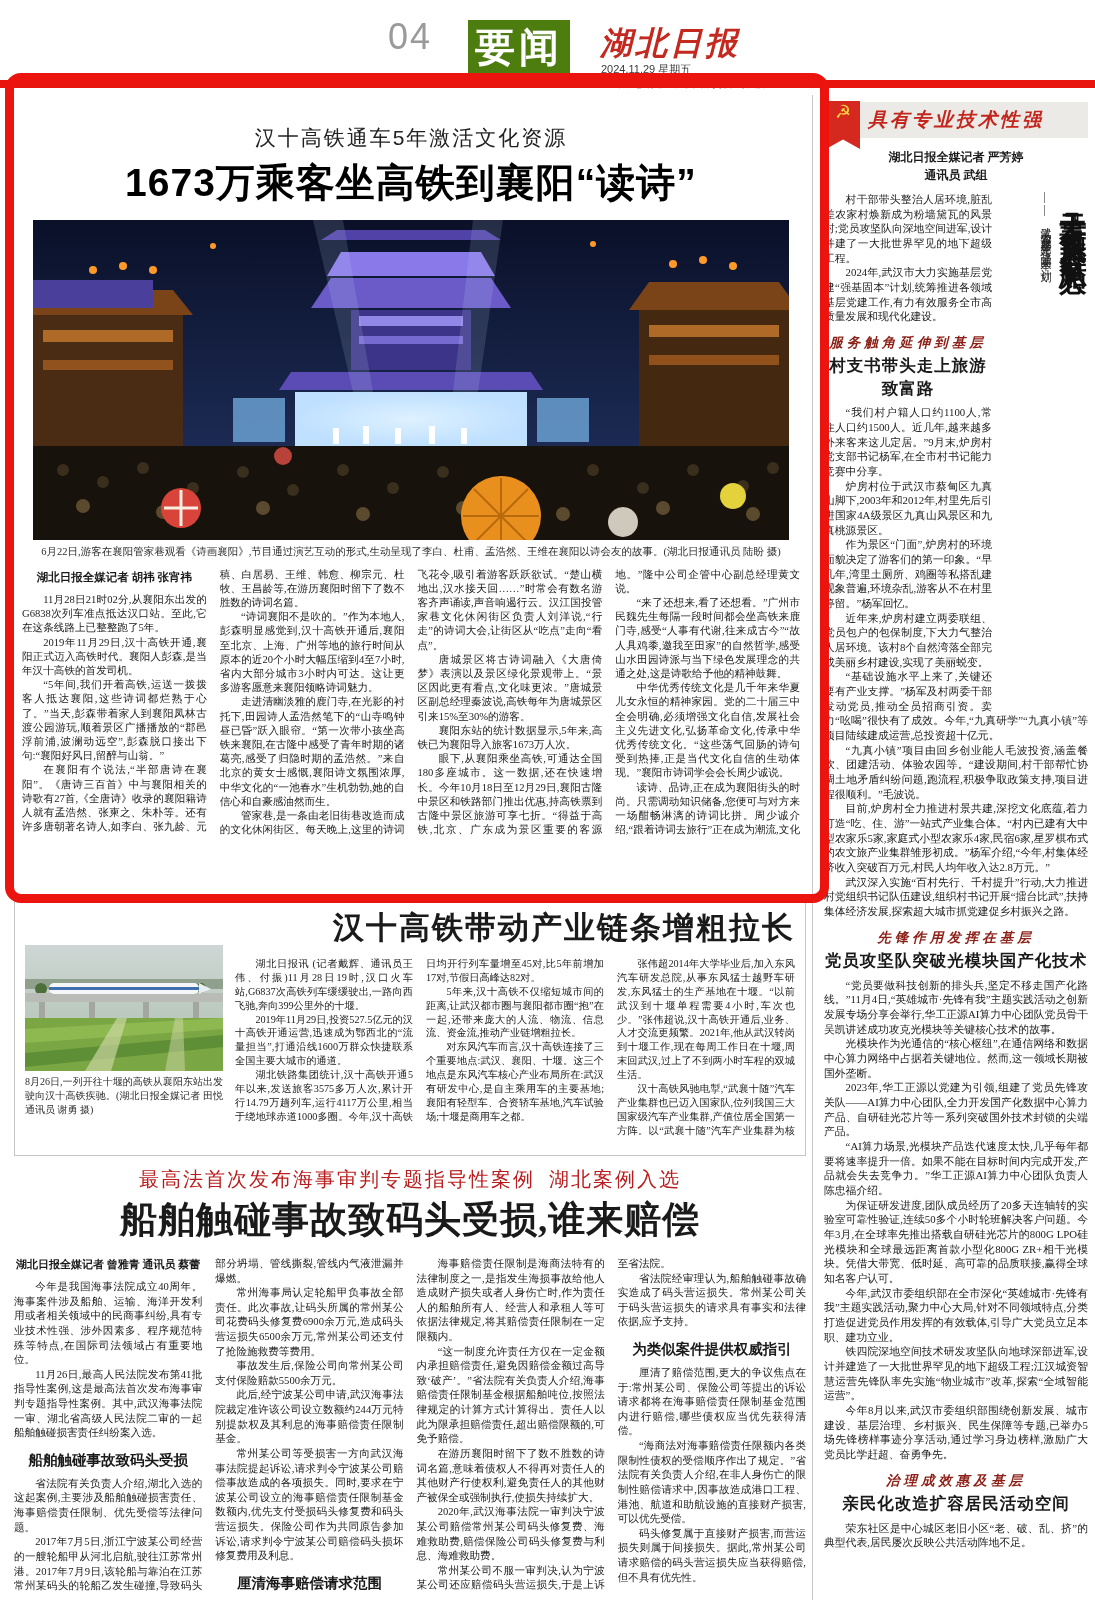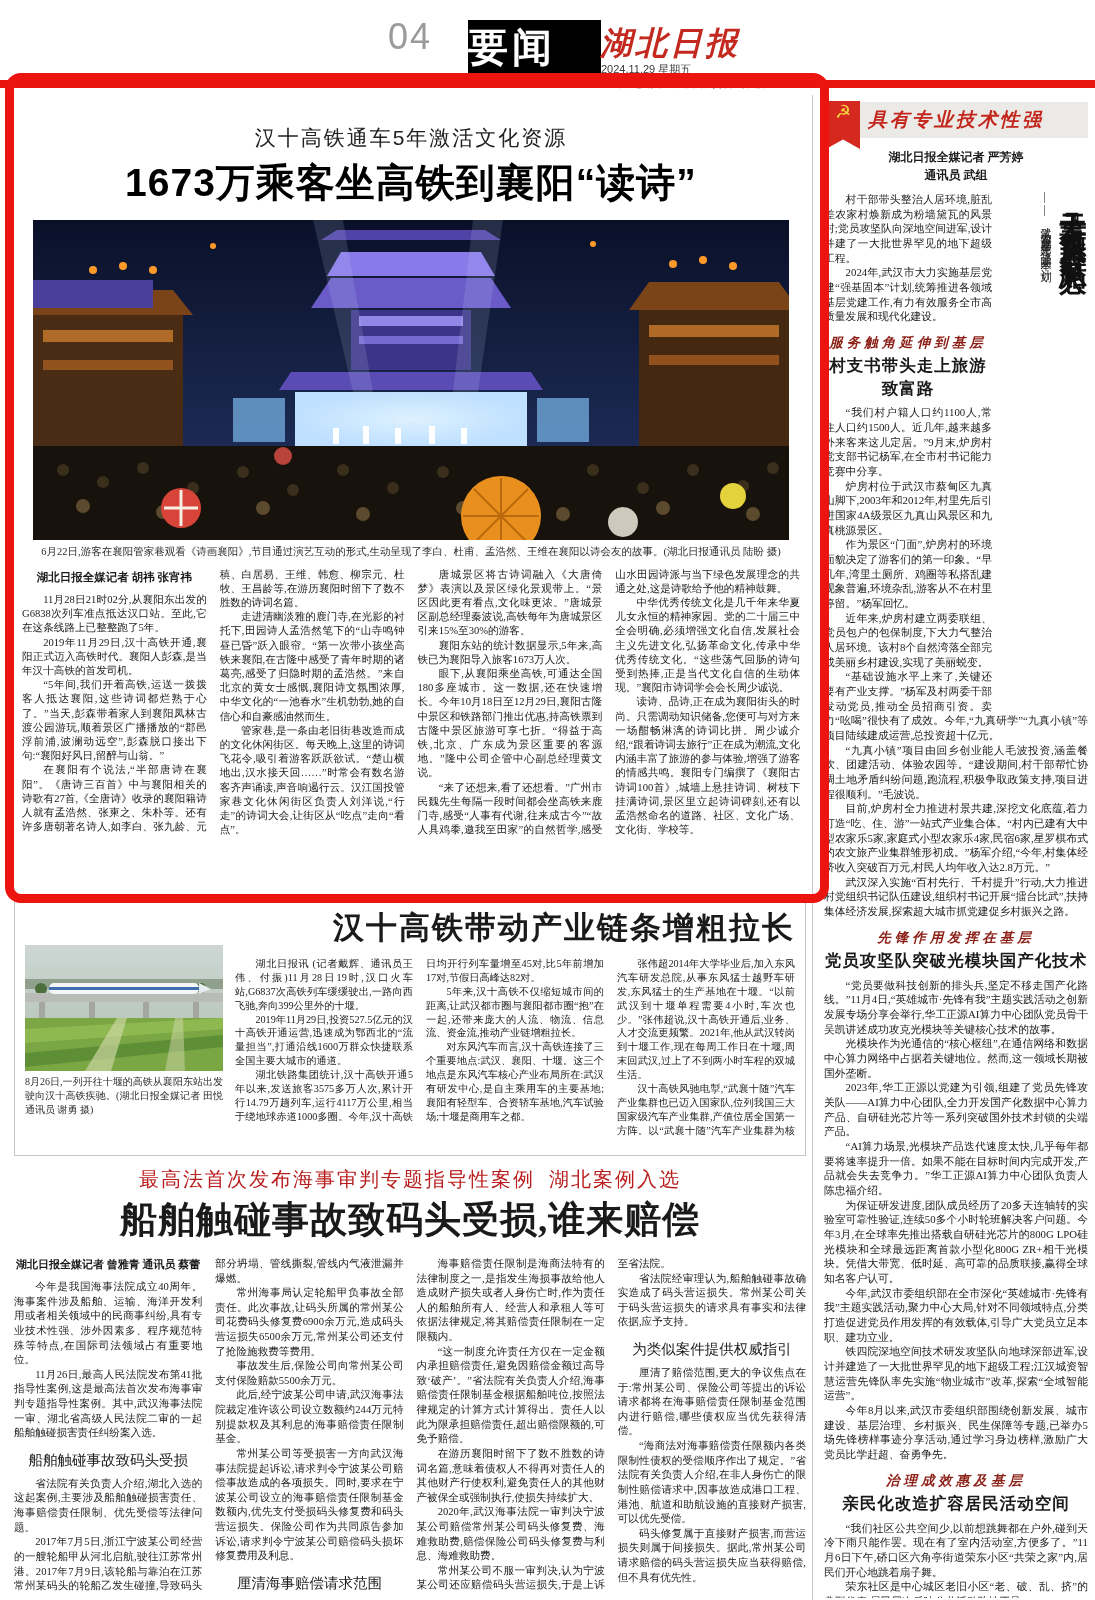--- a/index.html
+++ b/index.html
@@ -3,22 +3,22 @@
 <meta charset="utf-8">
 <style>
   html,body{margin:0;padding:0;background:#ffffff;}
   body{width:1095px;height:1600px;position:relative;overflow:hidden;
        font-family:"Liberation Serif","DejaVu Serif",serif;color:#1a1a1a;}
   .abs{position:absolute;}
 
   
   #page-num{top:16px;left:388px;font-family:Liberation Sans, sans-serif;
     font-size:36px;color:#9a9a9a;font-weight:400;letter-spacing:2px;}
-  #section-box{top:20px;left:468px;width:133px;height:56px;background:#000000;
-    color:#fff;font-size:40px;font-weight:bold;text-align:left;line-height:56px;letter-spacing:4px;}
+  #section-box{top:20px;left:468px;width:102px;height:56px;background:#4d7c0f;
+    color:#fff;font-size:40px;font-weight:bold;text-align:center;line-height:56px;letter-spacing:4px;}
   #masthead{top:22px;left:600px;color:#c42920;font-size:32px;font-weight:bold;
     font-style:italic;letter-spacing:3px;}
   #issue-date{top:62px;left:601px;font-family:"Liberation Sans",sans-serif;font-size:11px;color:#3a3a3a;}
   #staff-line{top:77px;left:601px;font-family:"Liberation Sans",sans-serif;font-size:10px;color:#4a4a4a;}
   #red-rule{top:80px;left:0;width:1095px;height:8px;background:#e8150f;}
 
   
   #highlight-box{top:73px;left:5px;width:806px;height:812px;border:9px solid #ec140e;
     border-radius:16px;z-index:40;pointer-events:none;}
 
@@ -68,21 +68,21 @@
     text-align:justify;height:188px;overflow:hidden;}
 
   
   #maritime{top:1166px;left:14px;width:792px;height:434px;overflow:hidden;}
   .mar-kicker{text-align:center;font-size:20px;color:#b91c1c;letter-spacing:2px;
     font-family:Liberation Mono, monospace;}
   .mar-headline{text-align:center;font-size:37px;font-weight:bold;letter-spacing:1px;margin-top:2px;}
   .mar-body{margin-top:12px;column-count:4;column-gap:13px;font-size:10.6px;line-height:1.38;
     text-align:justify;height:352px;overflow:hidden;}
   .mar-byline{text-align:center;font-weight:bold;font-size:11px;margin-bottom:8px;}
-  .mar-sub{text-align:center;font-weight:normal;font-size:14.5px;margin:9px 0 7px 0;
+  .mar-sub{text-align:center;font-weight:bold;font-size:14.5px;margin:9px 0 7px 0;
     font-family:"Liberation Sans",sans-serif;}
 </style>
 </head>
 <body>
 
 <div class="abs" id="page-num">04</div>
 <div class="abs" id="section-box">要闻</div>
 <div class="abs" id="masthead">湖北日报</div>
 <div class="abs" id="issue-date">2024.11.29 星期五</div>
 <div class="abs" id="staff-line">主编:魏志刚 版式:习东新 责校:刘晓霞</div>
@@ -199,20 +199,21 @@
 
   <div class="feat-caption">6月22日,游客在襄阳管家巷观看《诗画襄阳》,节目通过演艺互动的形式,生动呈现了李白、杜甫、孟浩然、王维在襄阳以诗会友的故事。(湖北日报通讯员 陆盼 摄)</div>
 
   <div class="feat-body">
     <div class="byline-c">湖北日报全媒记者 胡祎 张宵祎</div>
     <div>
         <p class="para">11月28日21时02分,从襄阳东出发的G6838次列车准点抵达汉口站。至此,它在这条线路上已整整跑了5年。</p>
         <p class="para">2019年11月29日,汉十高铁开通,襄阳正式迈入高铁时代。襄阳人彭森,是当年汉十高铁的首发司机。</p>
         <p class="para">“5年间,我们开着高铁,运送一拨拨客人抵达襄阳,这些诗词都烂熟于心了。”当天,彭森带着家人到襄阳凤林古渡公园游玩,顺着景区广播播放的“郡邑浮前浦,波澜动远空”,彭森脱口接出下句:“襄阳好风日,留醉与山翁。”</p>
         <p class="para">在襄阳有个说法,“半部唐诗在襄阳”。《唐诗三百首》中与襄阳相关的诗歌有27首,《全唐诗》收录的襄阳籍诗人就有孟浩然、张柬之、朱朴等。还有许多唐朝著名诗人,如李白、张九龄、元稹、白居易、王维、韩愈、柳宗元、杜牧、王昌龄等,在游历襄阳时留下了数不胜数的诗词名篇。</p>
+        <p class="para">“诗词襄阳不是吹的。”作为本地人,彭森明显感觉到,汉十高铁开通后,襄阳至北京、上海、广州等地的旅行时间从原本的近20个小时大幅压缩到4至7小时,省内大部分城市3小时内可达。这让更多游客愿意来襄阳领略诗词魅力。</p>
         <p class="para">走进清幽淡雅的鹿门寺,在光影的衬托下,田园诗人孟浩然笔下的“山寺鸣钟昼已昏”跃入眼帘。“第一次带小孩坐高铁来襄阳,在古隆中感受了青年时期的诸葛亮,感受了归隐时期的孟浩然。”来自北京的黄女士感慨,襄阳诗文氛围浓厚,中华文化的“一池春水”生机勃勃,她的自信心和自豪感油然而生。</p>
         <p class="para">管家巷,是一条由老旧街巷改造而成的文化休闲街区。每天晚上,这里的诗词飞花令,吸引着游客跃跃欲试。“楚山横地出,汉水接天回……”时常会有数名游客齐声诵读,声音响遏行云。汉江国投管家巷文化休闲街区负责人刘洋说,“行走”的诗词大会,让街区从“吃点”走向“看点”。</p>
         <p class="para">唐城景区将古诗词融入《大唐倚梦》表演以及景区绿化景观带上。“景区因此更有看点,文化味更浓。”唐城景区副总经理秦波说,高铁每年为唐城景区引来15%至30%的游客。</p>
         <p class="para">襄阳东站的统计数据显示,5年来,高铁已为襄阳导入旅客1673万人次。</p>
         <p class="para">眼下,从襄阳乘坐高铁,可通达全国180多座城市。这一数据,还在快速增长。今年10月18日至12月29日,襄阳古隆中景区和铁路部门推出优惠,持高铁票到古隆中景区旅游可享七折。“得益于高铁,北京、广东成为景区重要的客源地。”隆中公司企管中心副总经理黄文说。</p>
         <p class="para">“来了还想来,看了还想看。”广州市民魏先生每隔一段时间都会坐高铁来鹿门寺,感受“人事有代谢,往来成古今”“故人具鸡黍,邀我至田家”的自然哲学,感受山水田园诗派与当下绿色发展理念的共通之处,这是诗歌给予他的精神鼓舞。</p>
         <p class="para">中华优秀传统文化是几千年来华夏儿女永恒的精神家园。党的二十届三中全会明确,必须增强文化自信,发展社会主义先进文化,弘扬革命文化,传承中华优秀传统文化。“这些荡气回肠的诗句受到热捧,正是当代文化自信的生动体现。”襄阳市诗词学会会长周少诚说。</p>
         <p class="para">读诗、品诗,正在成为襄阳街头的时尚。只需调动知识储备,您便可与对方来一场酣畅淋漓的诗词比拼。周少诚介绍,“跟着诗词去旅行”正在成为潮流,文化内涵丰富了旅游的参与体验,增强了游客的情感共鸣。襄阳专门编撰了《襄阳古诗词100首》,城墙上悬挂诗词、树枝下挂满诗词,景区里立起诗词碑刻,还有以孟浩然命名的道路、社区、文化广场、文化街、学校等。</p>
       </div>
   </div>
@@ -267,21 +268,20 @@
           <p class="para">今年,武汉市委组织部在全市深化“英雄城市·先锋有我”主题实践活动,聚力中心大局,针对不同领域特点,分类打造促进党员作用发挥的有效载体,引导广大党员立足本职、建功立业。</p>
           <p class="para">铁四院深地空间技术研发攻坚队向地球深部进军,设计并建造了一大批世界罕见的地下超级工程;江汉城资智慧运营先锋队率先实施“物业城市”改革,探索“全域智能运营”。</p>
           <p class="para">今年8月以来,武汉市委组织部围绕创新发展、城市建设、基层治理、乡村振兴、民生保障等专题,已举办5场先锋榜样事迹分享活动,通过学习身边榜样,激励广大党员比学赶超、奋勇争先。</p>
         </div>
     </div>
 
     <div>
       <div class="sb-kicker">治理成效惠及基层</div>
       <div class="sb-title">亲民化改造扩容居民活动空间</div>
       <div>
-          <p class="para">“我们社区公共空间少,以前想跳舞都在户外,碰到天冷下雨只能作罢。现在有了室内活动室,方便多了。”11月6日下午,硚口区六角亭街道荣东小区“共荣之家”内,居民们开心地跳着扇子舞。</p>
           <p class="para">荣东社区是中心城区老旧小区“老、破、乱、挤”的典型代表,居民屡次反映公共活动阵地不足。</p>
         </div>
     </div>
   </div>
 </div>
 
 <div class="abs" id="rail-box">
   <div class="rail-left">
     <svg class="rail-photo" viewBox="0 0 198 126" preserveAspectRatio="none">
       <defs>

